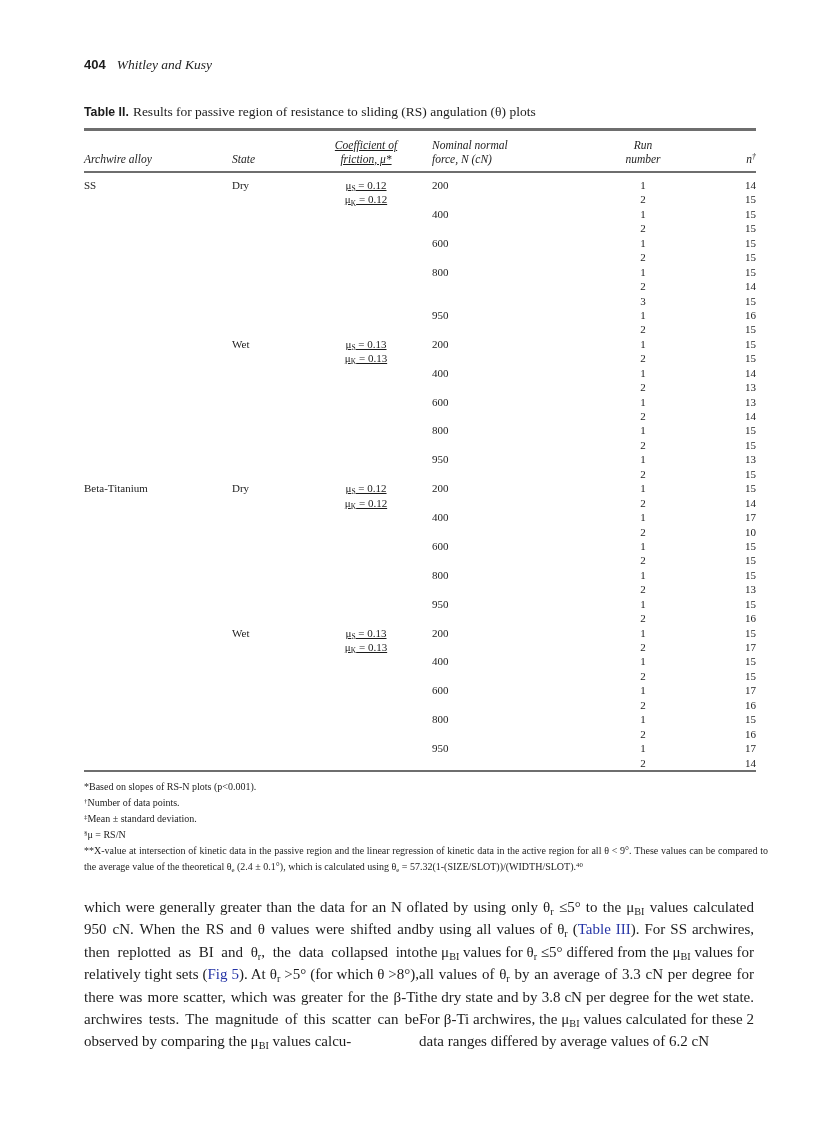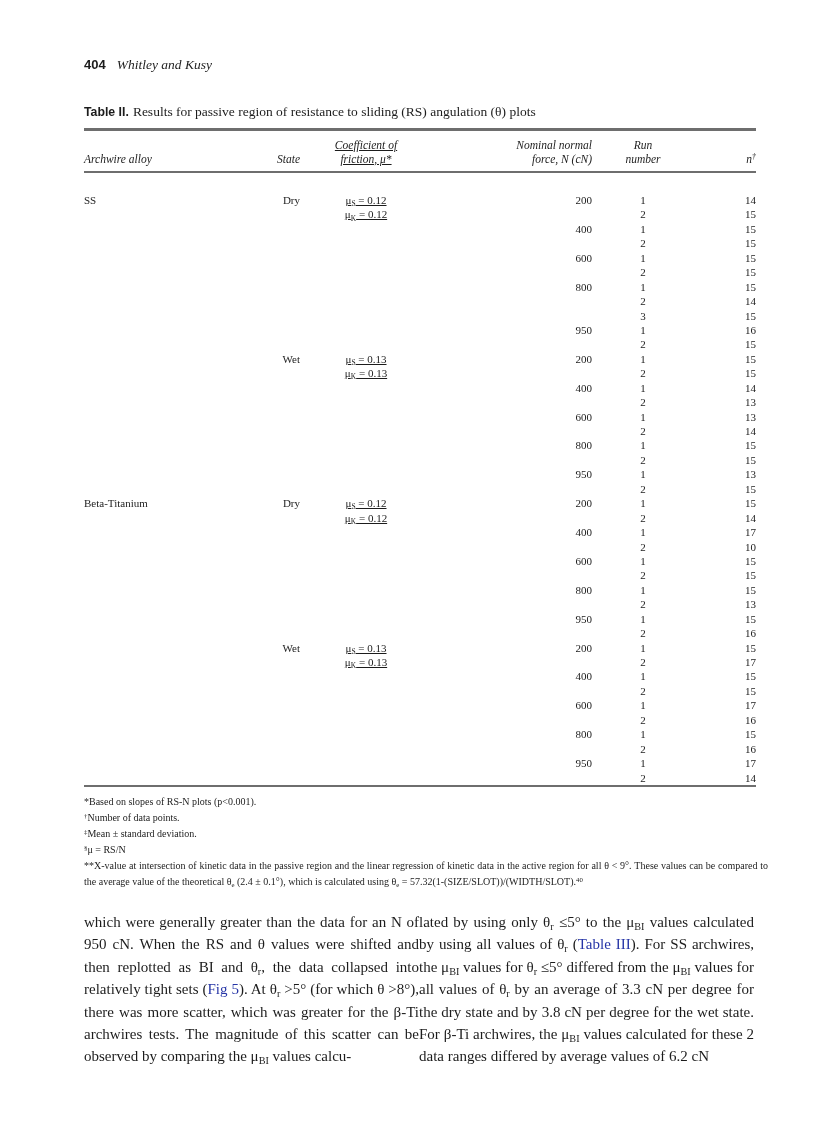--- a/index.html
+++ b/index.html
@@ -27,23 +27,23 @@
   
   table.data{
     margin-top:8px;width:672px;border-collapse:collapse;table-layout:fixed;
     border-top:3px solid var(--rule);border-bottom:2px solid var(--rule);
   }
   table.data th{
     font-style:italic;font-weight:normal;font-size:11.5px;line-height:13.5px;
     vertical-align:bottom;padding:8px 0 5px;border-bottom:2px solid var(--rule);
   }
   table.data td{font-size:11px;line-height:14.43px;padding:0;white-space:nowrap;}
-  table.data tbody tr:first-child td{padding-top:20px;}
-  .c0{text-align:left;} .c1{text-align:right;}
-  .c2{text-align:center;text-decoration:underline;} .c3{text-align:right;} .c4{text-align:center;}
+  table.data tbody tr:first-child td{padding-top:5px;}
+  .c0{text-align:left;} .c1{text-align:left;}
+  .c2{text-align:center;text-decoration:underline;} .c3{text-align:left;} .c4{text-align:center;}
   .c5{text-align:right;}
   
   .footnotes{margin-top:7px;width:684px;font-size:10px;line-height:16px;}
   .footnote{text-align:justify;}
   
   .body-text{margin-top:21px;display:flex;}
   .bodycol{width:335px;font-size:15px;line-height:22.4px;text-align:justify;}
   
   sub{font-size:68%;vertical-align:baseline;position:relative;top:0.28em;line-height:0;}
   sup{font-size:68%;vertical-align:baseline;position:relative;top:-0.45em;line-height:0;}

